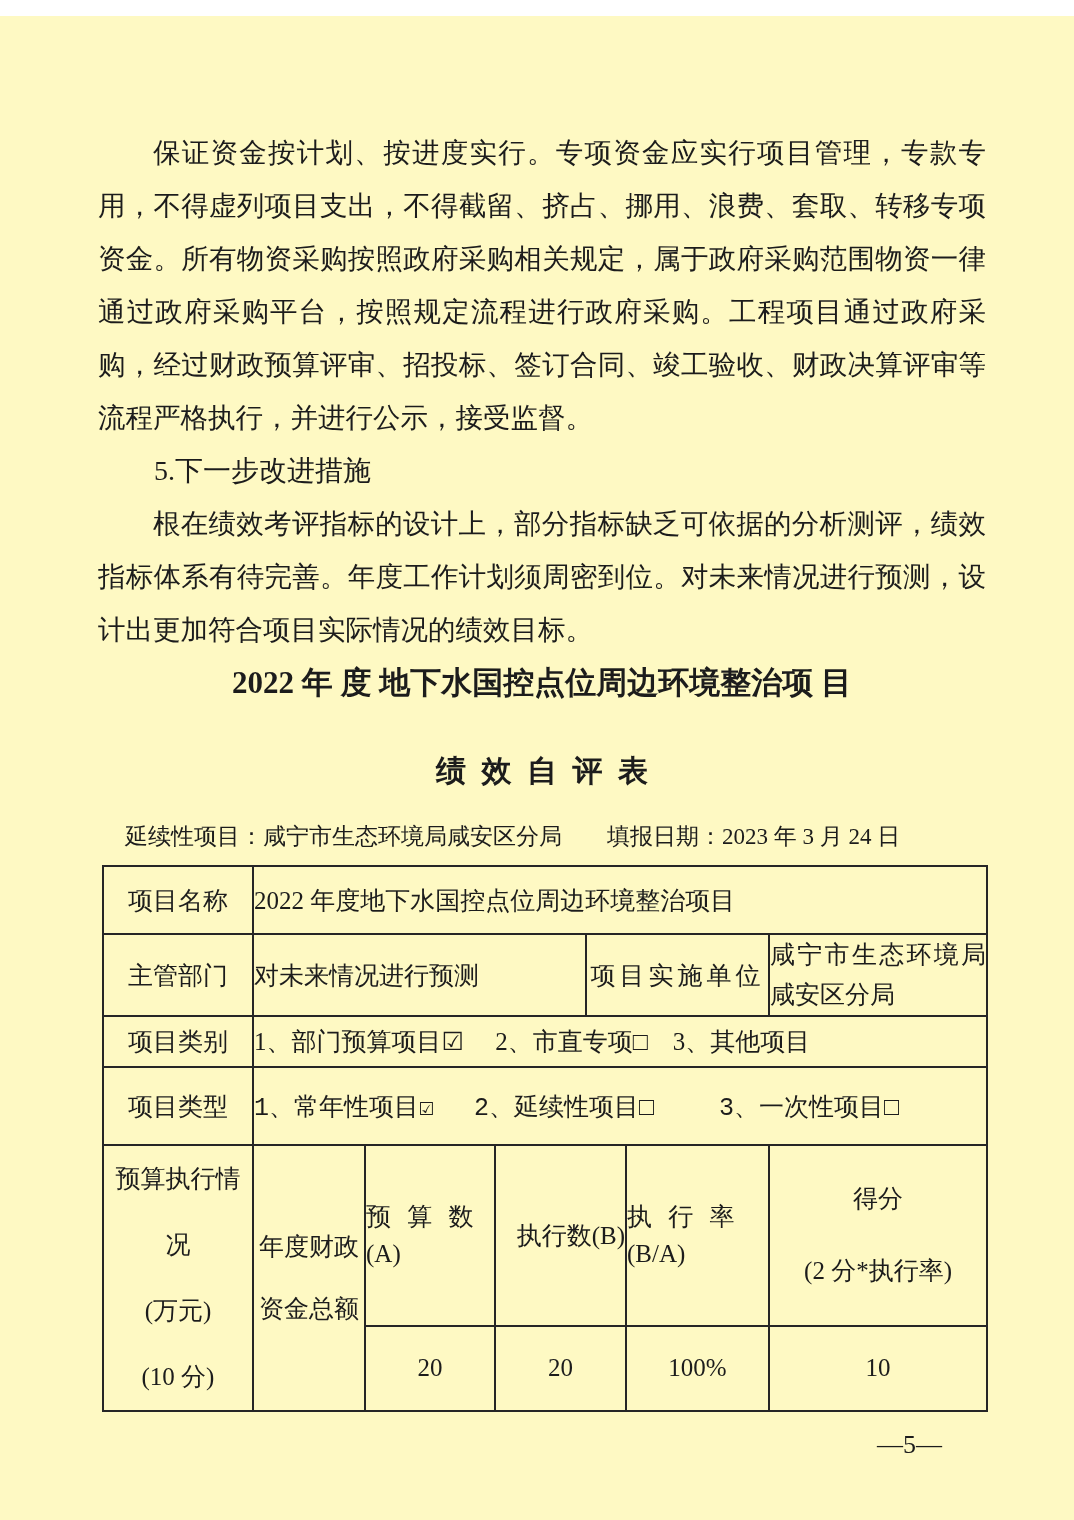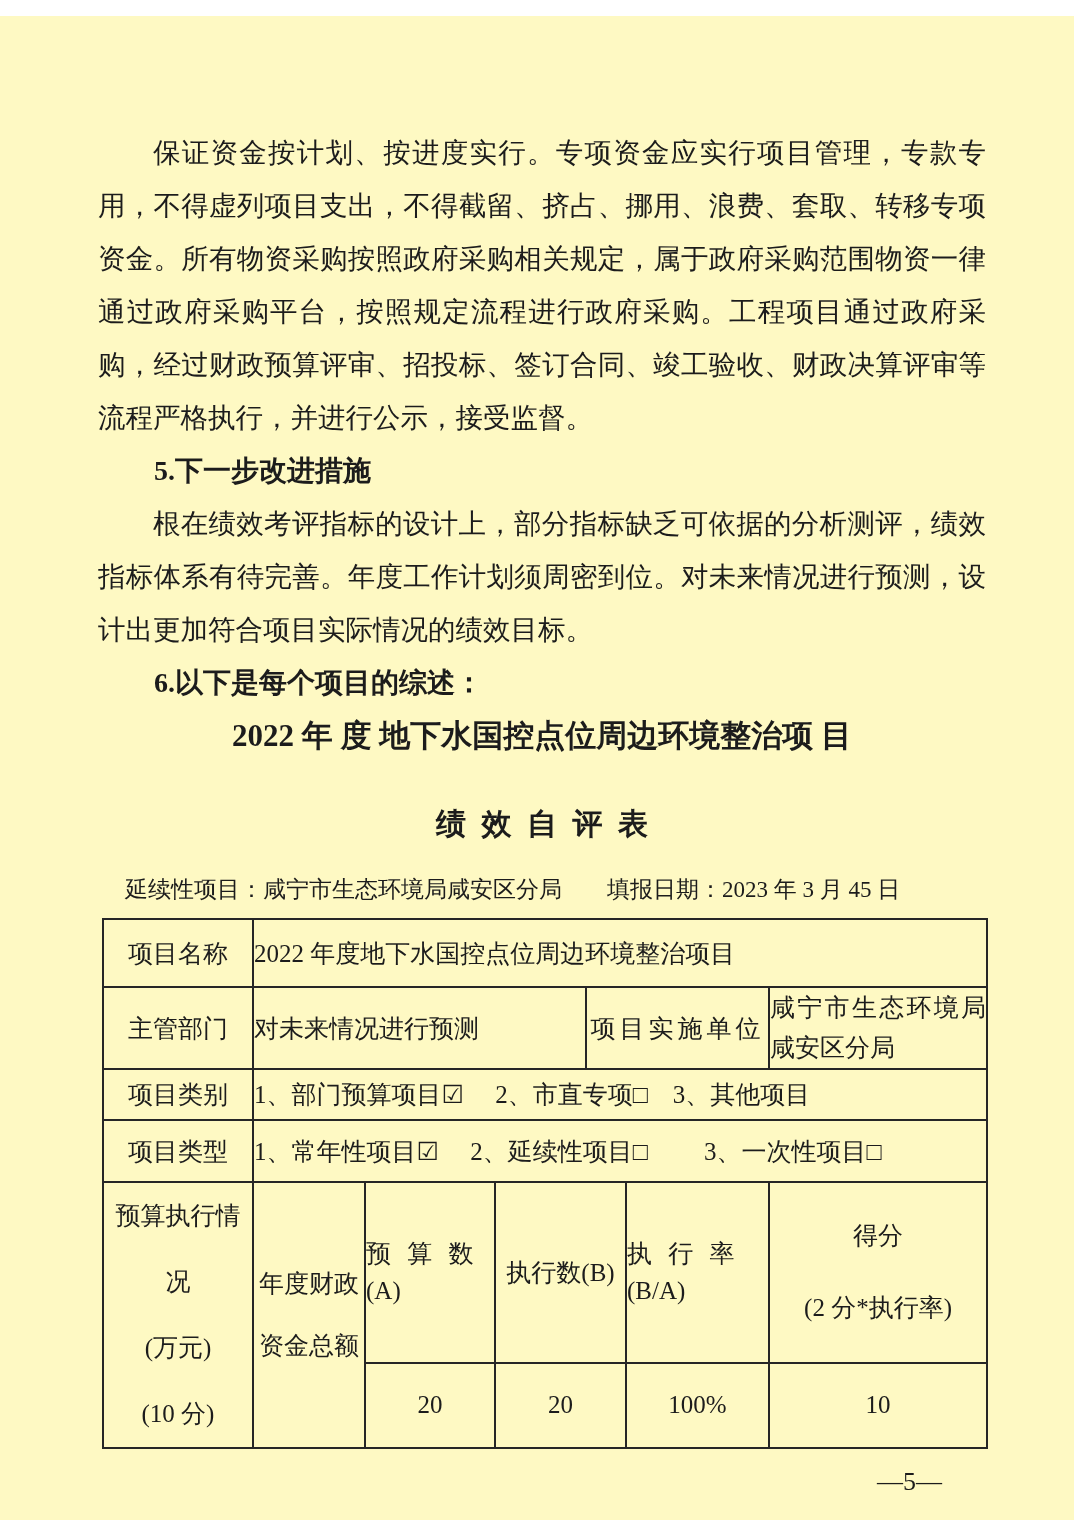--- a/index.html
+++ b/index.html
@@ -18,21 +18,21 @@
   .body-par {
     font-size: 27.5px;
     line-height: 53px;
     text-align: justify;
     text-indent: 2em;
     margin: 0;
   }
   .sec-heading {
     font-size: 28px;
     line-height: 53px;
-    font-weight: bold;
+    font-weight: normal;
     text-indent: 2em;
     margin: 0;
   }
   .doc-title {
     font-size: 31px;
     line-height: 53px;
     font-weight: bold;
     text-align: center;
     margin: 0;
   }
@@ -63,69 +63,68 @@
   .self-table td {
     border: 2px solid #262626;
     font-size: 25px;
     vertical-align: middle;
     padding: 0;
     overflow: hidden;
   }
   .r1 { height: 68px; }
   .r2 { height: 76px; }
   .r3 { height: 51px; }
-  .r4 { height: 62px; }
+  .r4 { height: 78px; font-family: Liberation Mono, monospace; }
   .r5h { height: 132px; }
   .r5v { height: 69px; }
   .lbl-cell { text-align: center; }
   .vpad  { padding-left: 41px; }
   .vpad2 { padding-left: 15px; }
   .impl-label { text-align: center; letter-spacing: 4px; }
   .impl-value {
     font-size: 23px;
     line-height: 40px;
     padding: 2px 2px;
     text-align: justify;
   }
   .pre { white-space: pre-line; }
   .budget-rowlabel { text-align: center; line-height: 66px; }
   .fund-label { text-align: center; line-height: 62px; }
   .bh-left   { text-align: left; padding-left: 12px; line-height: 37px; word-spacing: 10px; }
-  .bh-center { text-align: center; line-height: 37px; }
+  .bh-center { text-align: right; line-height: 37px; }
   .bh-score  { text-align: center; line-height: 72px; }
   .bval { text-align: center; }
   .page-number {
     font-size: 26px;
     text-align: right;
     padding-right: 44px;
     margin-top: 18px;
   }
 </style>
 </head>
 <body>
 
 <div class="page">
 
   <p class="body-par">保证资金按计划、按进度实行。专项资金应实行项目管理，专款专用，不得虚列项目支出，不得截留、挤占、挪用、浪费、套取、转移专项资金。所有物资采购按照政府采购相关规定，属于政府采购范围物资一律通过政府采购平台，按照规定流程进行政府采购。工程项目通过政府采购，经过财政预算评审、招投标、签订合同、竣工验收、财政决算评审等流程严格执行，并进行公示，接受监督。</p>
 
   <p class="sec-heading">5.下一步改进措施</p>
 
   <p class="body-par">根在绩效考评指标的设计上，部分指标缺乏可依据的分析测评，绩效指标体系有待完善。年度工作计划须周密到位。对未来情况进行预测，设计出更加符合项目实际情况的绩效目标。</p>
 
-  <p class="sec-heading">6.以下是每个项目的综述：</p>
 
   <p class="doc-title">2022 年 度 地下水国控点位周边环境整治项 目</p>
 
   <p class="doc-subtitle">绩 效 自 评 表</p>
 
   <div class="unit-line">
     <span>延续性项目：</span>
       <span>咸宁市生态环境局咸安区分局</span>
     <span class="date-part">填报日期：</span>
-      <span>2023 年 3 月 45 日</span>
+      <span>2023 年 3 月 24 日</span>
   </div>
 
   <table class="self-table">
     <colgroup>
       <col style="width:150px">
       <col style="width:112px">
       <col style="width:130px">
       <col style="width:91px">
       <col style="width:40px">
       <col style="width:143px">

